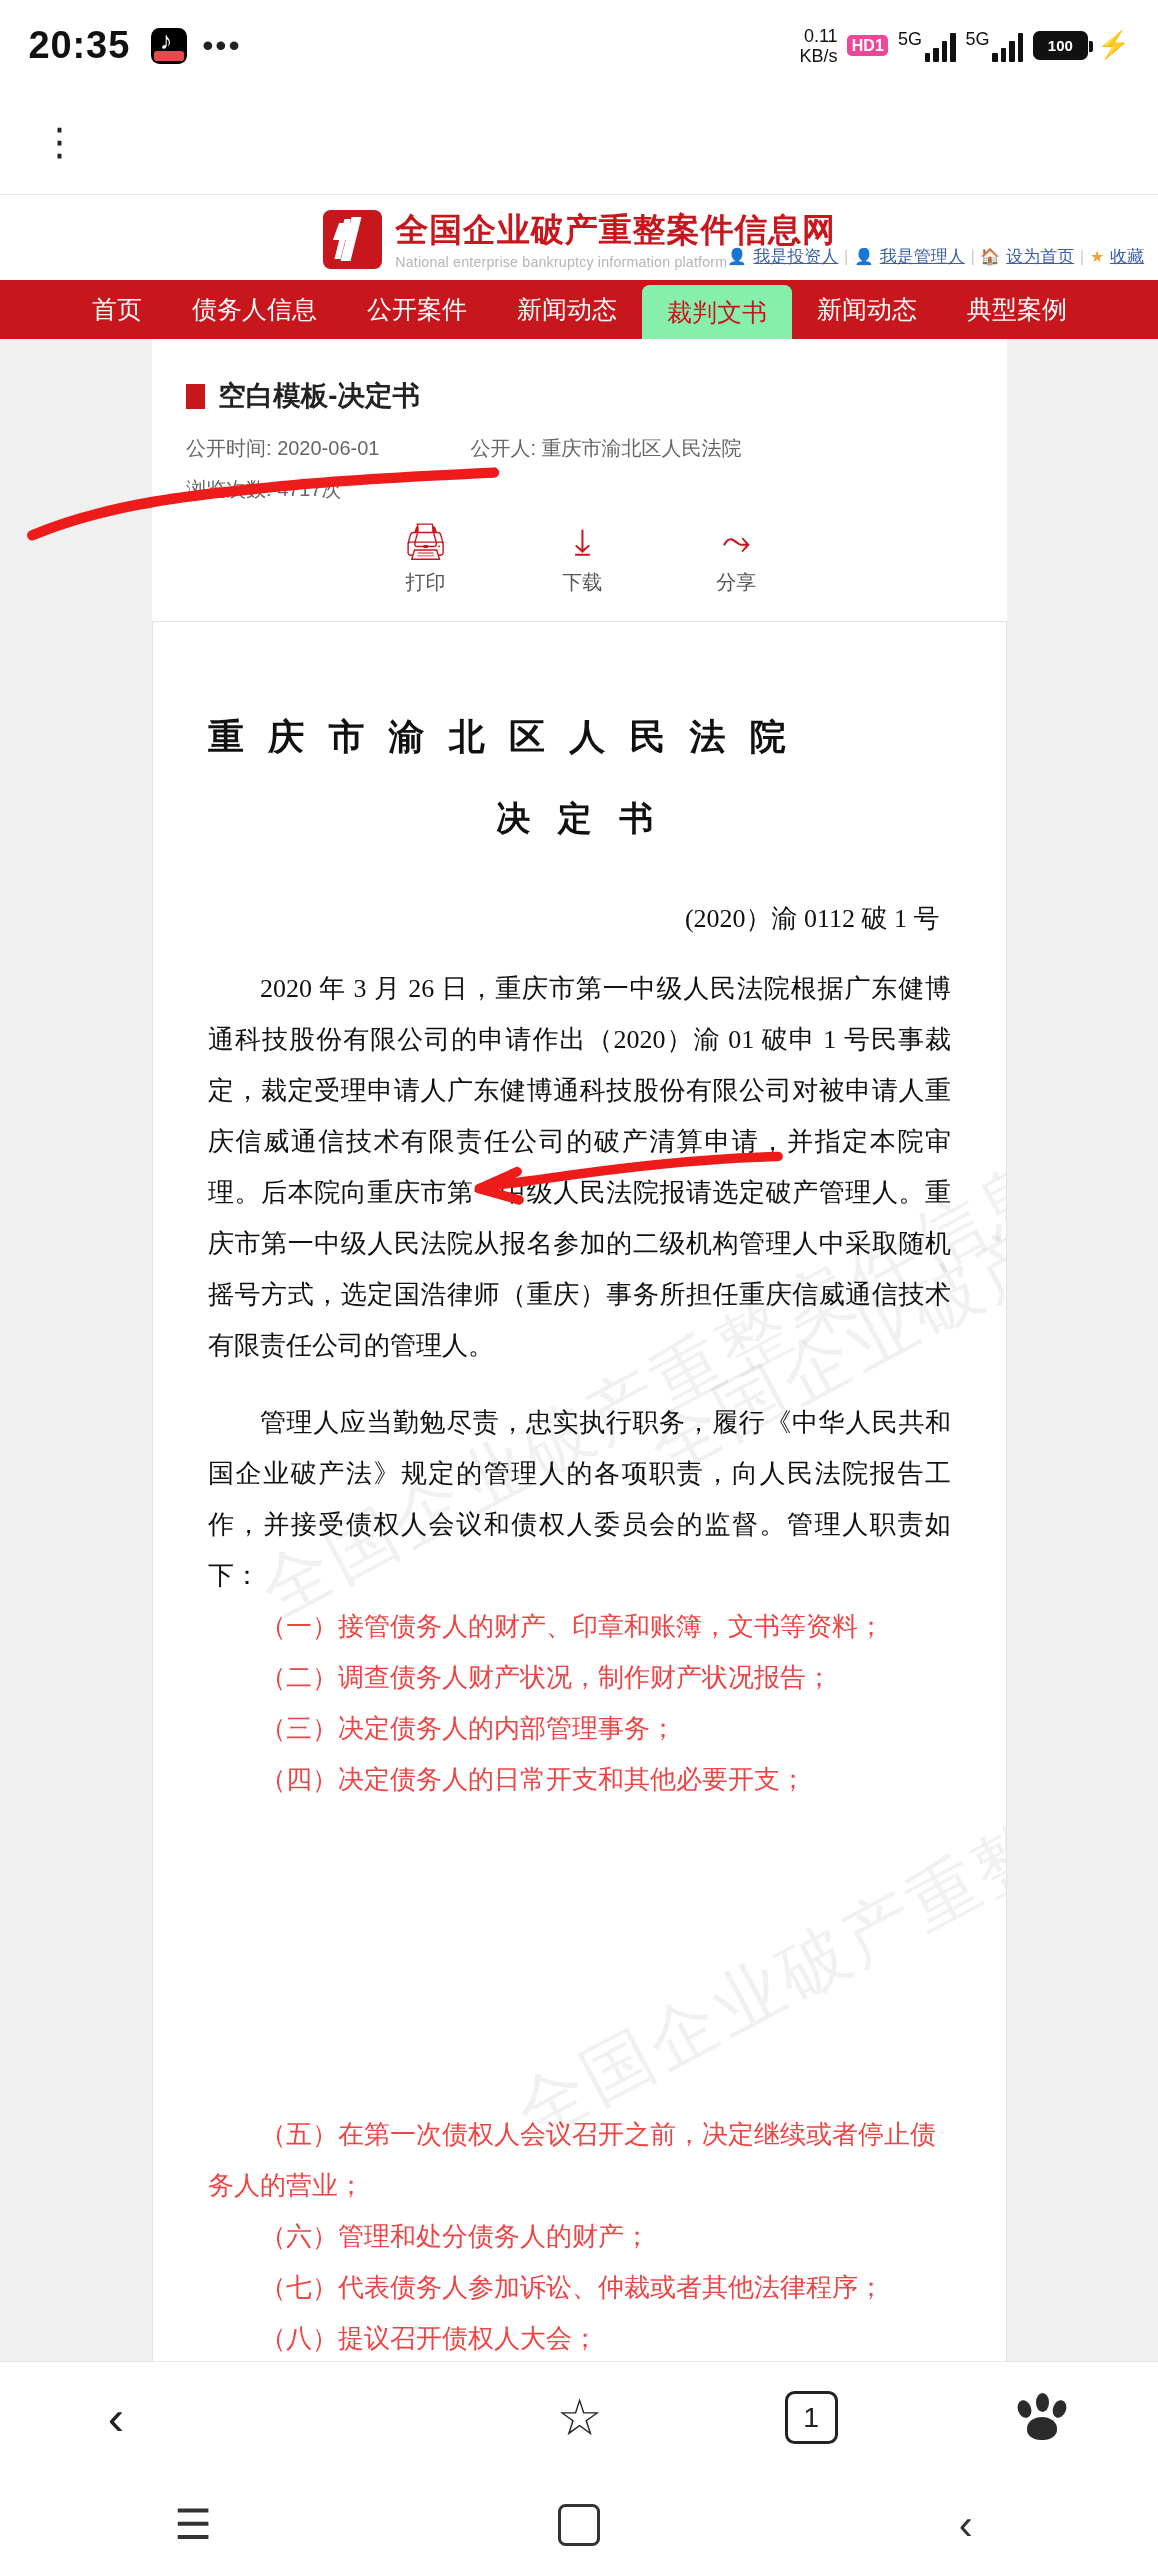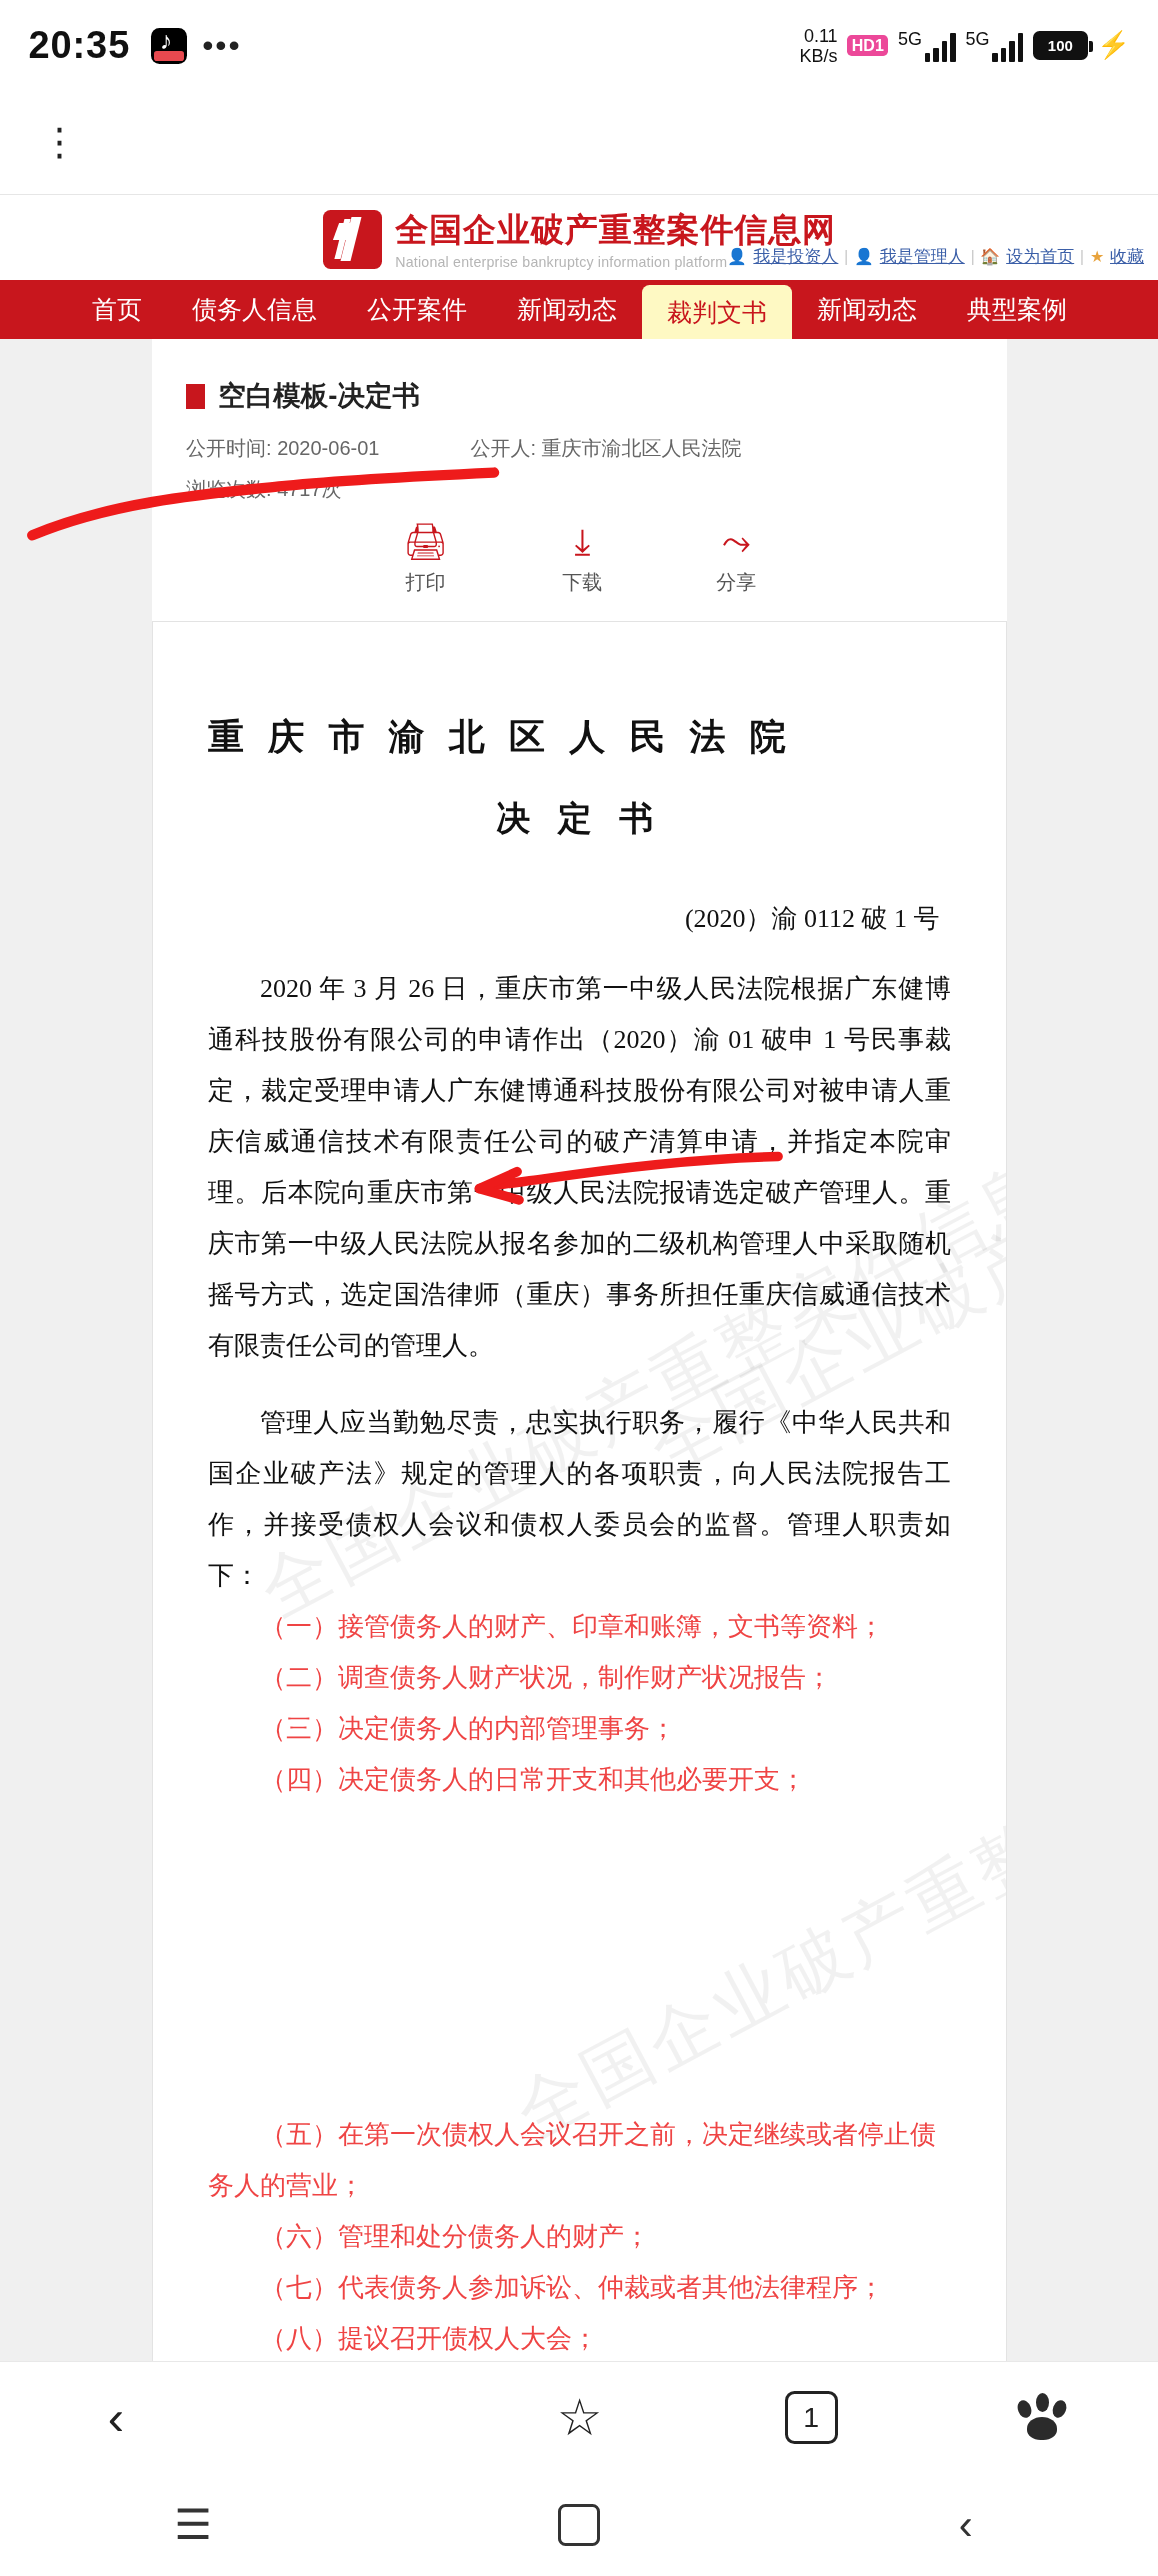--- a/index.html
+++ b/index.html
@@ -227,21 +227,21 @@
     padding: 0 19px;
   }
   .nav-item {
     color: #fff;
     font-size: 25px;
     display: flex;
     align-items: center;
     padding: 0 25px;
   }
   .nav-item.active {
-    background: #fef9c3;
+    background: #86efac;
     color: #c8161d;
     border-radius: 7.6px 7.6px 0 0;
     margin-top: 5.7px;
   }
 
   
   .page {
     background: #f0f0f0;
     padding: 0 0 0 0;
     min-height: 1947px;

